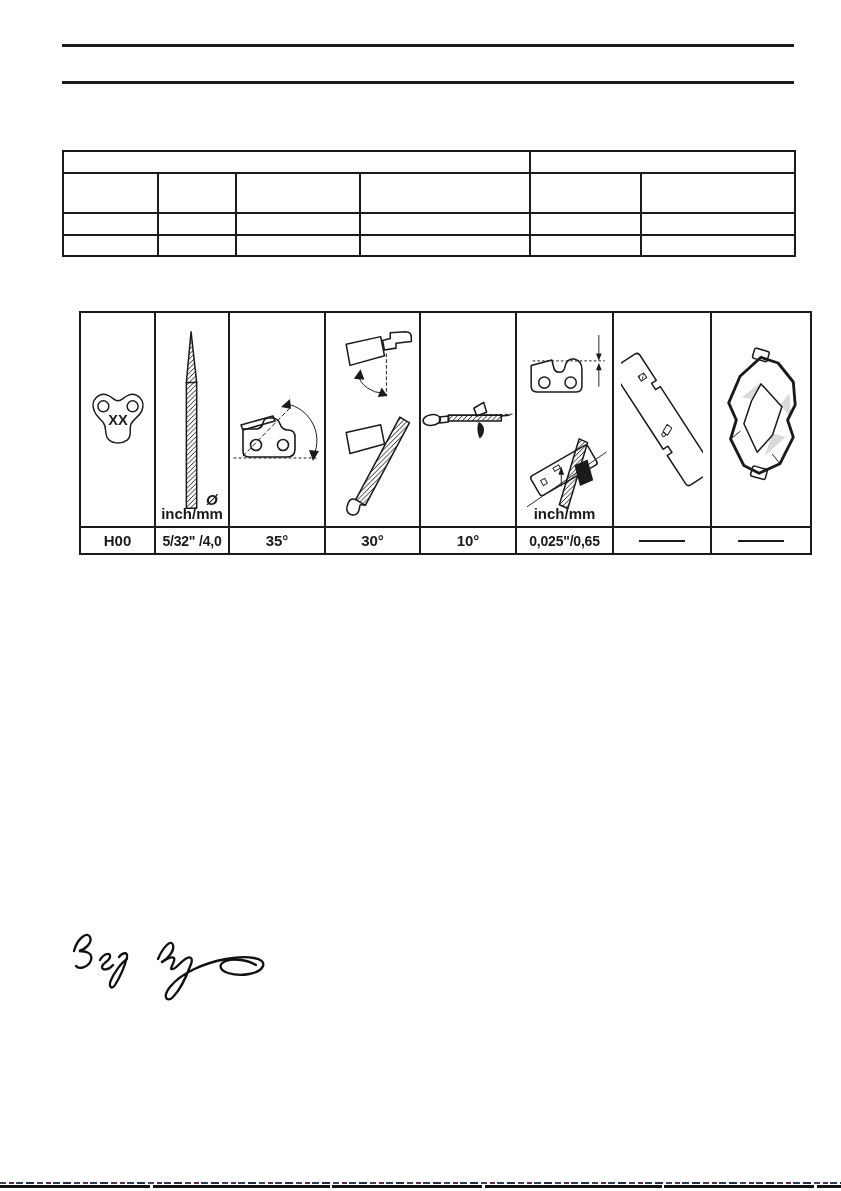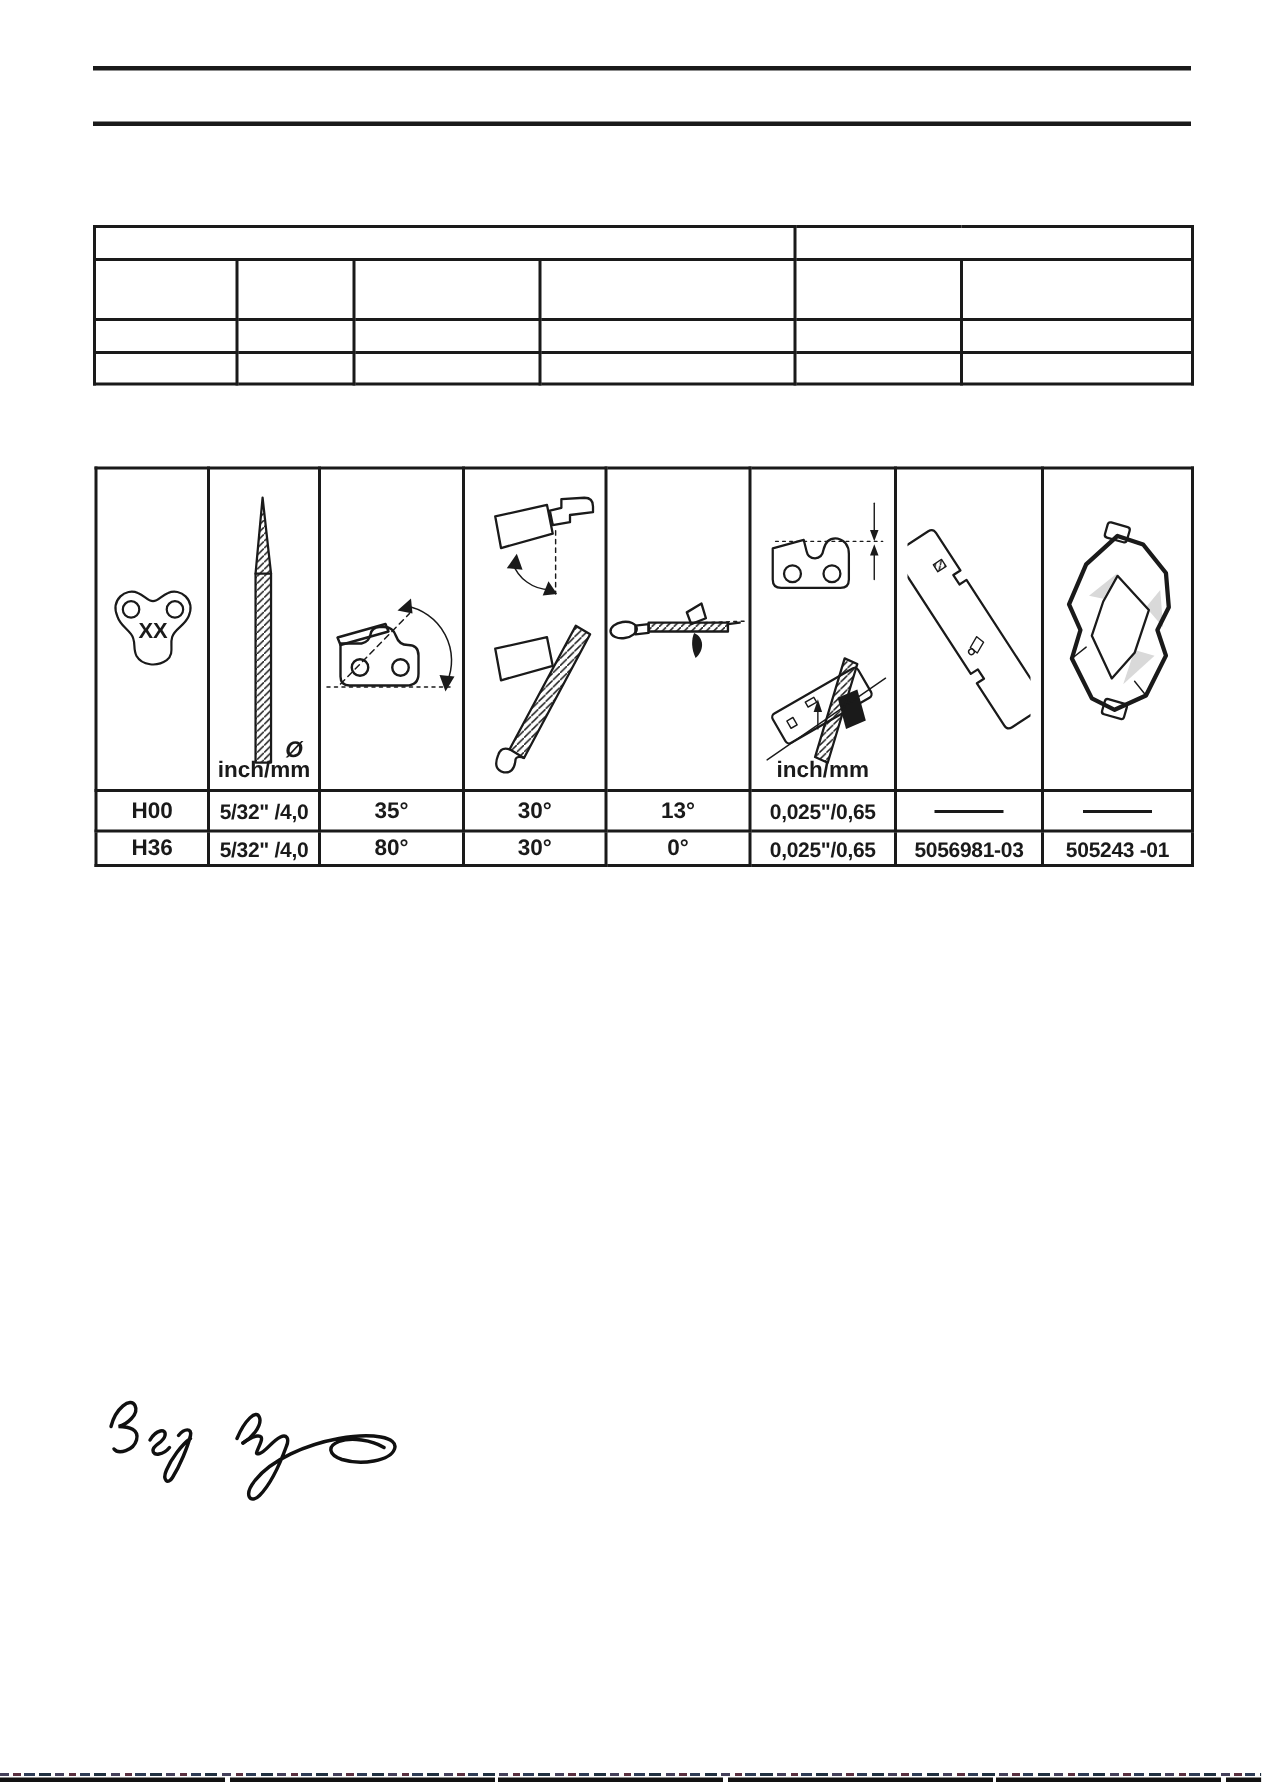--- a/index.html
+++ b/index.html
@@ -18,21 +18,21 @@
   }
 
   
   .t1 { left:62px; top:150px; width:732px; }
   .t1 .r1 td { height:20px; }
   .t1 .r2 td { height:38px; }
   .t1 .r3 td { height:20px; }
   .t1 .r4 td { height:19px; }
 
   
-  .t2 { left:63px; top:311px; width:731px; }
+  .t2 { left:79px; top:311px; width:731px; }
   .t2 .icons td { height:213px; position:relative; vertical-align:middle; }
   .t2 .d1 td { height:25px; }
   .t2 .d2 td { height:21px; }
   .t2 .small-num { font-size:14px; letter-spacing:-0.2px; }
 
   .unit-label {
     position:absolute; left:0; right:0; bottom:4px; text-align:center;
     font-weight:bold; font-size:15px;
   }
   .dashline { width:46px; height:2px; background:#1a1a1a; margin:0 auto; }
@@ -247,40 +247,30 @@
           <path class="thin" d="M66,146 L58,136"></path>
         </svg>
       </td>
     </tr>
 
     <tr class="d1">
       <td>H00</td>
       <td class="small-num">5/32" /4,0</td>
       <td>35°</td>
       <td>30°</td>
-      <td>13°</td>
+      <td>10°</td>
       <td class="small-num">0,025"/0,65</td>
       <td>
             <div class="dashline"></div>
           </td>
       <td>
             <div class="dashline"></div>
           </td>
     </tr>
 
-    <tr class="d2">
-      <td>H36</td>
-      <td class="small-num">5/32" /4,0</td>
-      <td>80°</td>
-      <td>30°</td>
-      <td>0°</td>
-      <td class="small-num">0,025"/0,65</td>
-      <td class="small-num">5056981-03</td>
-      <td class="small-num">505243 -01</td>
-    </tr>
   </tbody>
     </table>
 
   <svg class="signature" width="225" height="95" viewBox="0 0 225 95">
     <path d="M14,38 C17,26 27,18 30,24 C33,30 24,37 19,38 C26,38 33,40 31,47 C29,54 19,57 16,53"></path>
     <path d="M40,47 C44,40 51,39 50,44 C49,49 42,50 42,54 C42,58 49,57 53,52"></path>
     <path d="M59,44 C63,39 68,39 67,44 C65,52 60,64 55,72 C52,77 48,74 51,67 C54,60 61,50 67,46"></path>
     <path d="M98,46 C103,34 111,26 113,32 C115,38 107,46 102,49"></path>
     <path d="M102,49 C109,44 116,42 114,48 C112,54 109,57 113,56 C117,55 121,48 127,45 C131,43 133,46 131,51 C127,62 121,76 113,84 C107,90 102,84 110,74 C121,60 144,50 166,46 C188,42 206,45 203,53 C200,61 181,64 168,60 C159,57 158,51 166,48 C174,45 188,47 196,52"></path>
   </svg>

